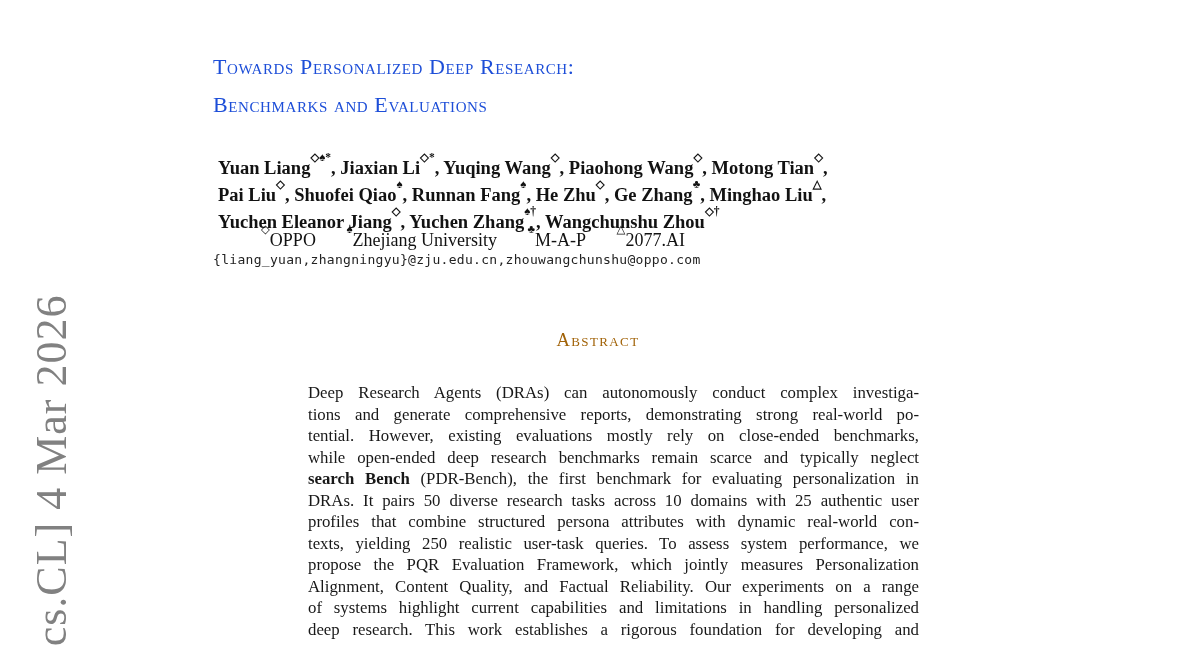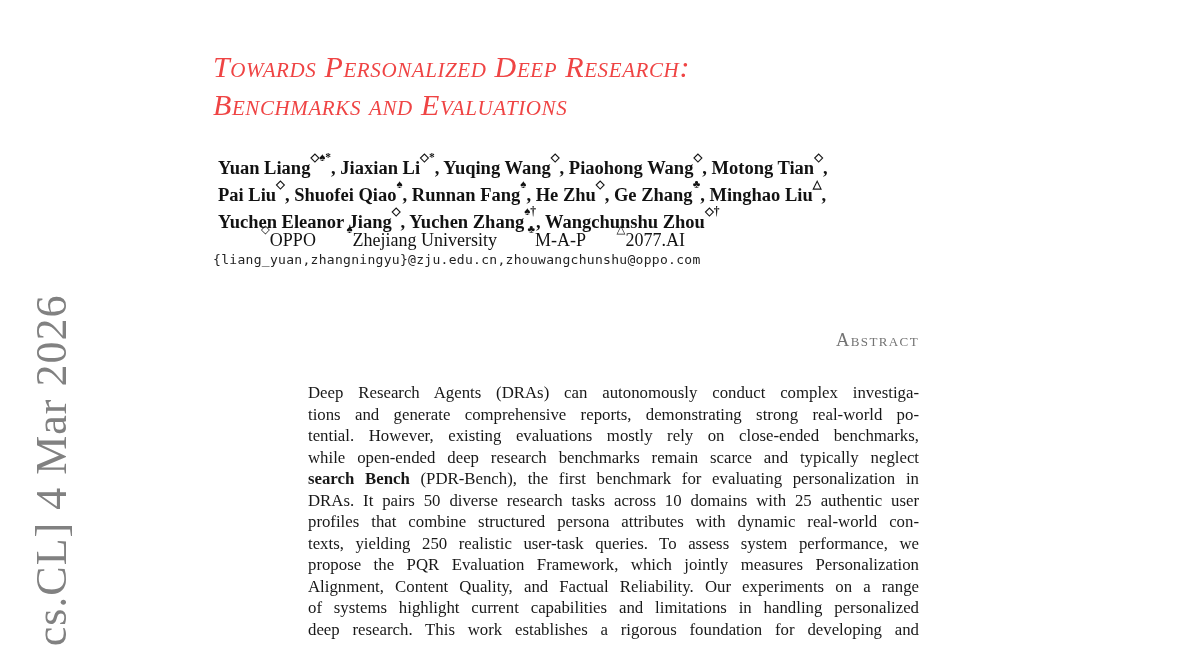--- a/index.html
+++ b/index.html
@@ -18,25 +18,24 @@
     transform:rotate(-90deg);
     transform-origin:0 0;
     white-space:nowrap;
     font-size:44px;
     letter-spacing:1px;
     color:#818181;
   }
   
   .title{
     position:absolute;left:213px;top:48px;
-    font-size:30px;line-height:38px;
+    font-size:22px;line-height:38px;
     font-variant:small-caps;
     letter-spacing:0.6px;
-    color:#ef4444;
-    font-style:italic;
+    color:#1d4ed8;
   }
   
   .authors{
     position:absolute;left:218px;top:152px;
     font-size:18.5px;line-height:22px;
     font-weight:bold;color:#121212;
   }
   .mk{
     font-size:11.5px;
     position:relative;top:-6px;
@@ -52,25 +51,25 @@
   .email{
     position:absolute;left:213px;top:252px;
     font-family:"DejaVu Sans Mono", monospace;
     font-size:13px;letter-spacing:0.3px;
     color:#222222;
     white-space:nowrap;
   }
   
   .abs-heading{
     position:absolute;left:277px;top:330px;width:642px;
-    text-align:right;
+    text-align:center;
     font-variant:small-caps;
     font-size:18.5px;
     letter-spacing:1.4px;
-    color:#737373;
+    color:#a16207;
   }
   .abs{
     position:absolute;left:277px;top:382px;width:642px;
     font-size:16.8px;line-height:21.5px;
     color:#181818;
   }
   .abs-line{
     text-align:justify;
     text-align-last:justify;
     height:21.5px;

